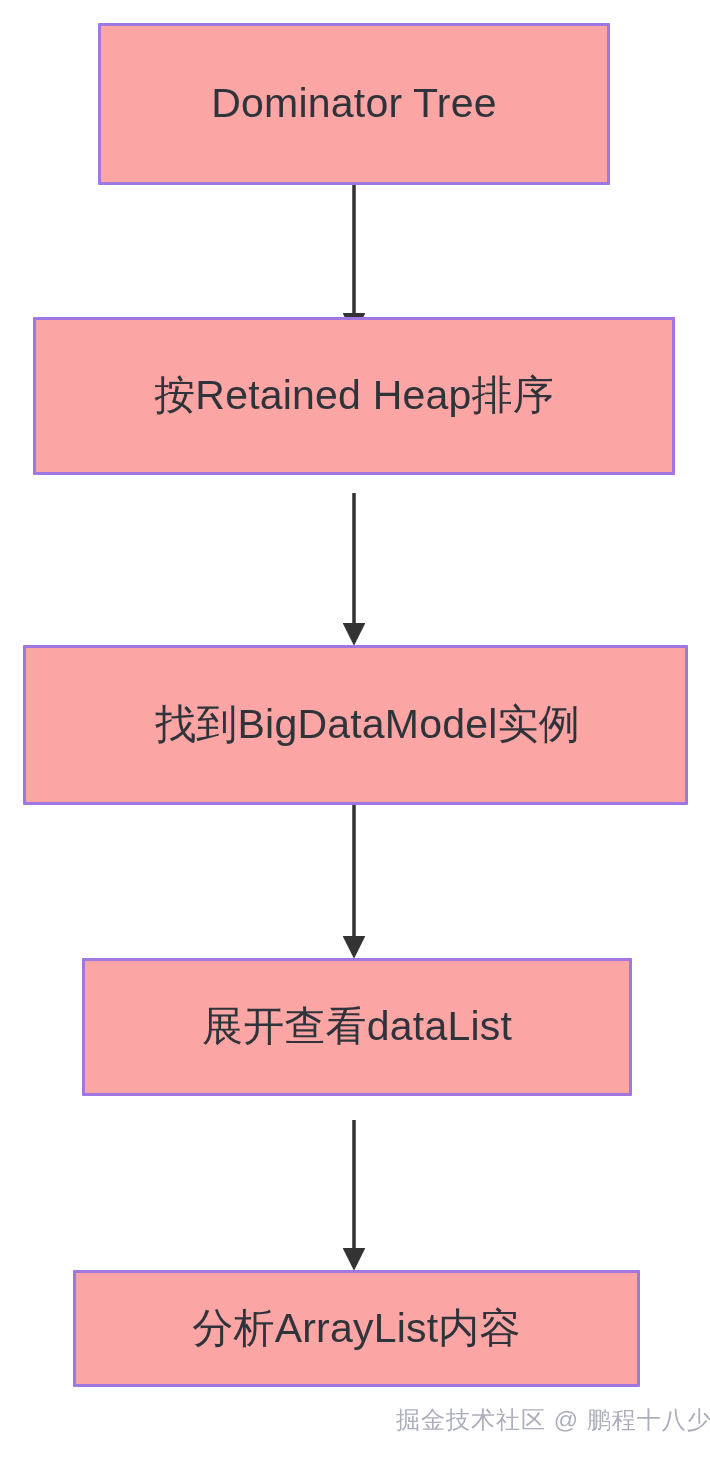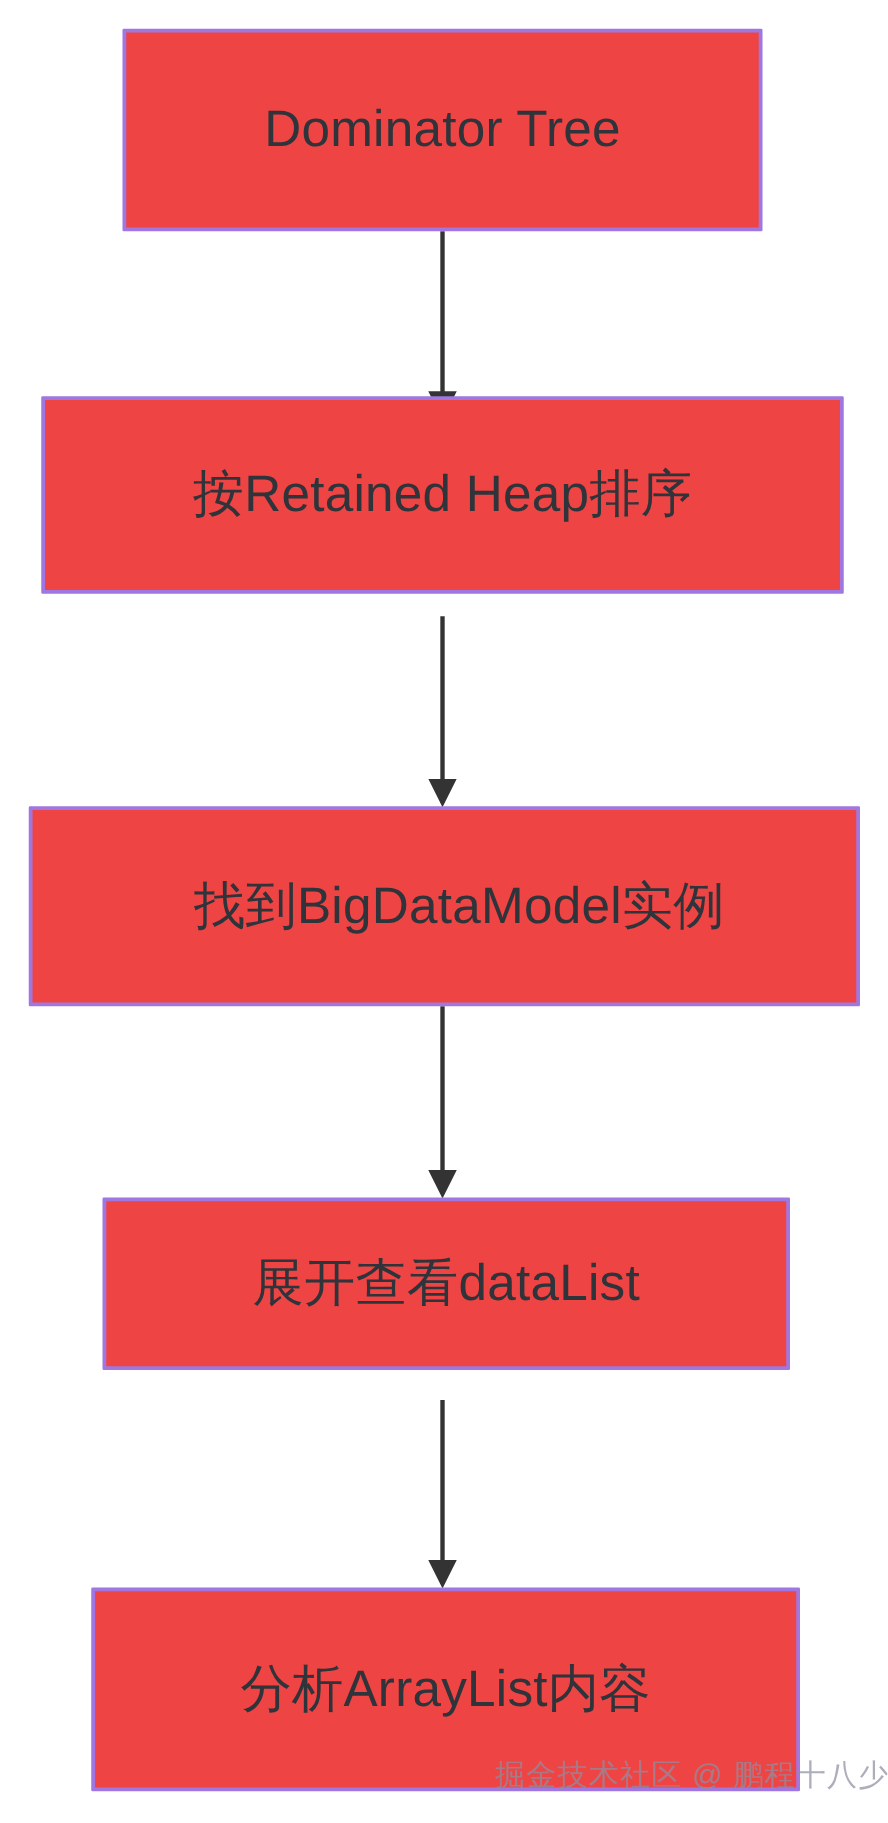--- a/index.html
+++ b/index.html
@@ -18,21 +18,21 @@
   #flowchart {
     position: absolute;
     inset: 0;
     width: 710px;
     height: 1458px;
   }
 
   .node {
     position: absolute;
     box-sizing: border-box;
-    background: #ef4444;
+    background: #fca5a5;
     border: 3px solid #A077E0;
     display: flex;
     align-items: center;
     justify-content: center;
     border-radius: 1px;
   }
 
   .node-label {
     color: #2f333a;
     font-size: 41px;
@@ -40,21 +40,21 @@
     letter-spacing: 0.2px;
     white-space: nowrap;
     font-weight: 400;
   }
 
   
   #node-0 { left: 98px;  top: 23px;   width: 512px; height: 162px; }
   #node-1 { left: 33px;  top: 317px;  width: 642px; height: 158px; }
   #node-2 { left: 23px;  top: 645px;  width: 665px; height: 160px; padding-left: 24px; }
   #node-3 { left: 82px;  top: 958px;  width: 550px; height: 138px; }
-  #node-4 { left: 73px;  top: 1270px; width: 567px; height: 163px; }
+  #node-4 { left: 73px;  top: 1270px; width: 567px; height: 117px; }
 
   
   #edges {
     position: absolute;
     left: 0;
     top: 0;
     width: 710px;
     height: 1458px;
     pointer-events: none;
   }

